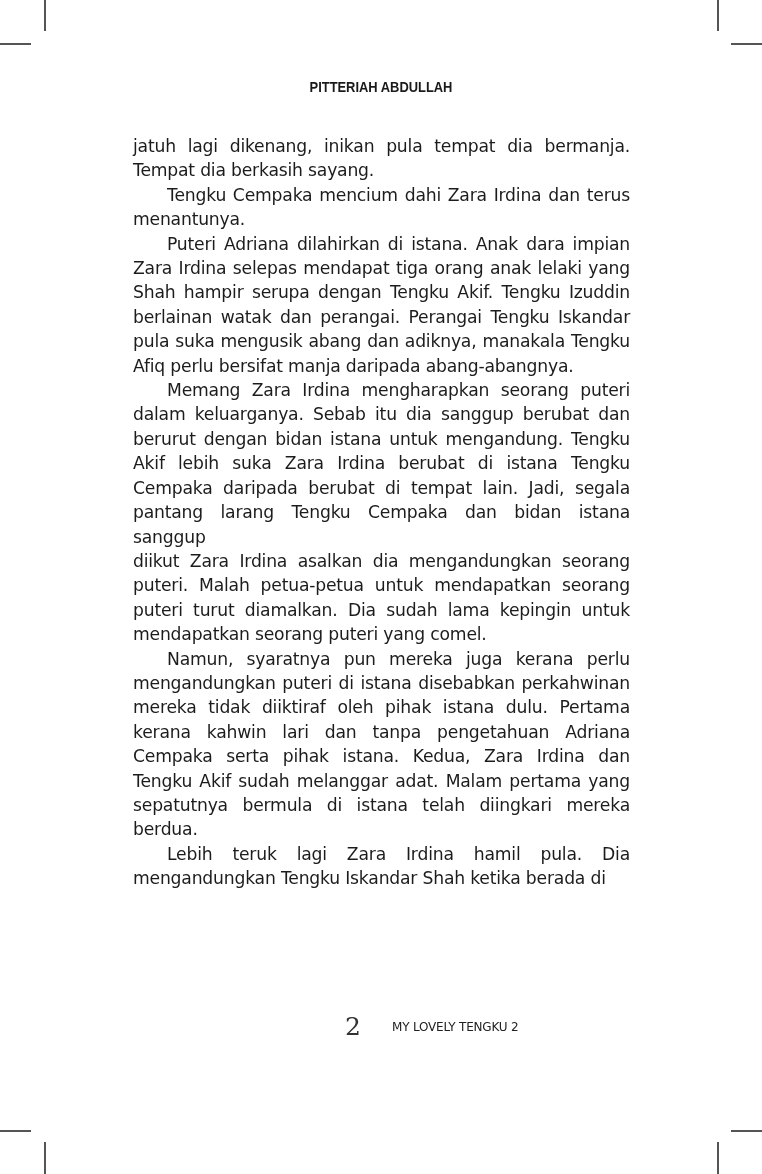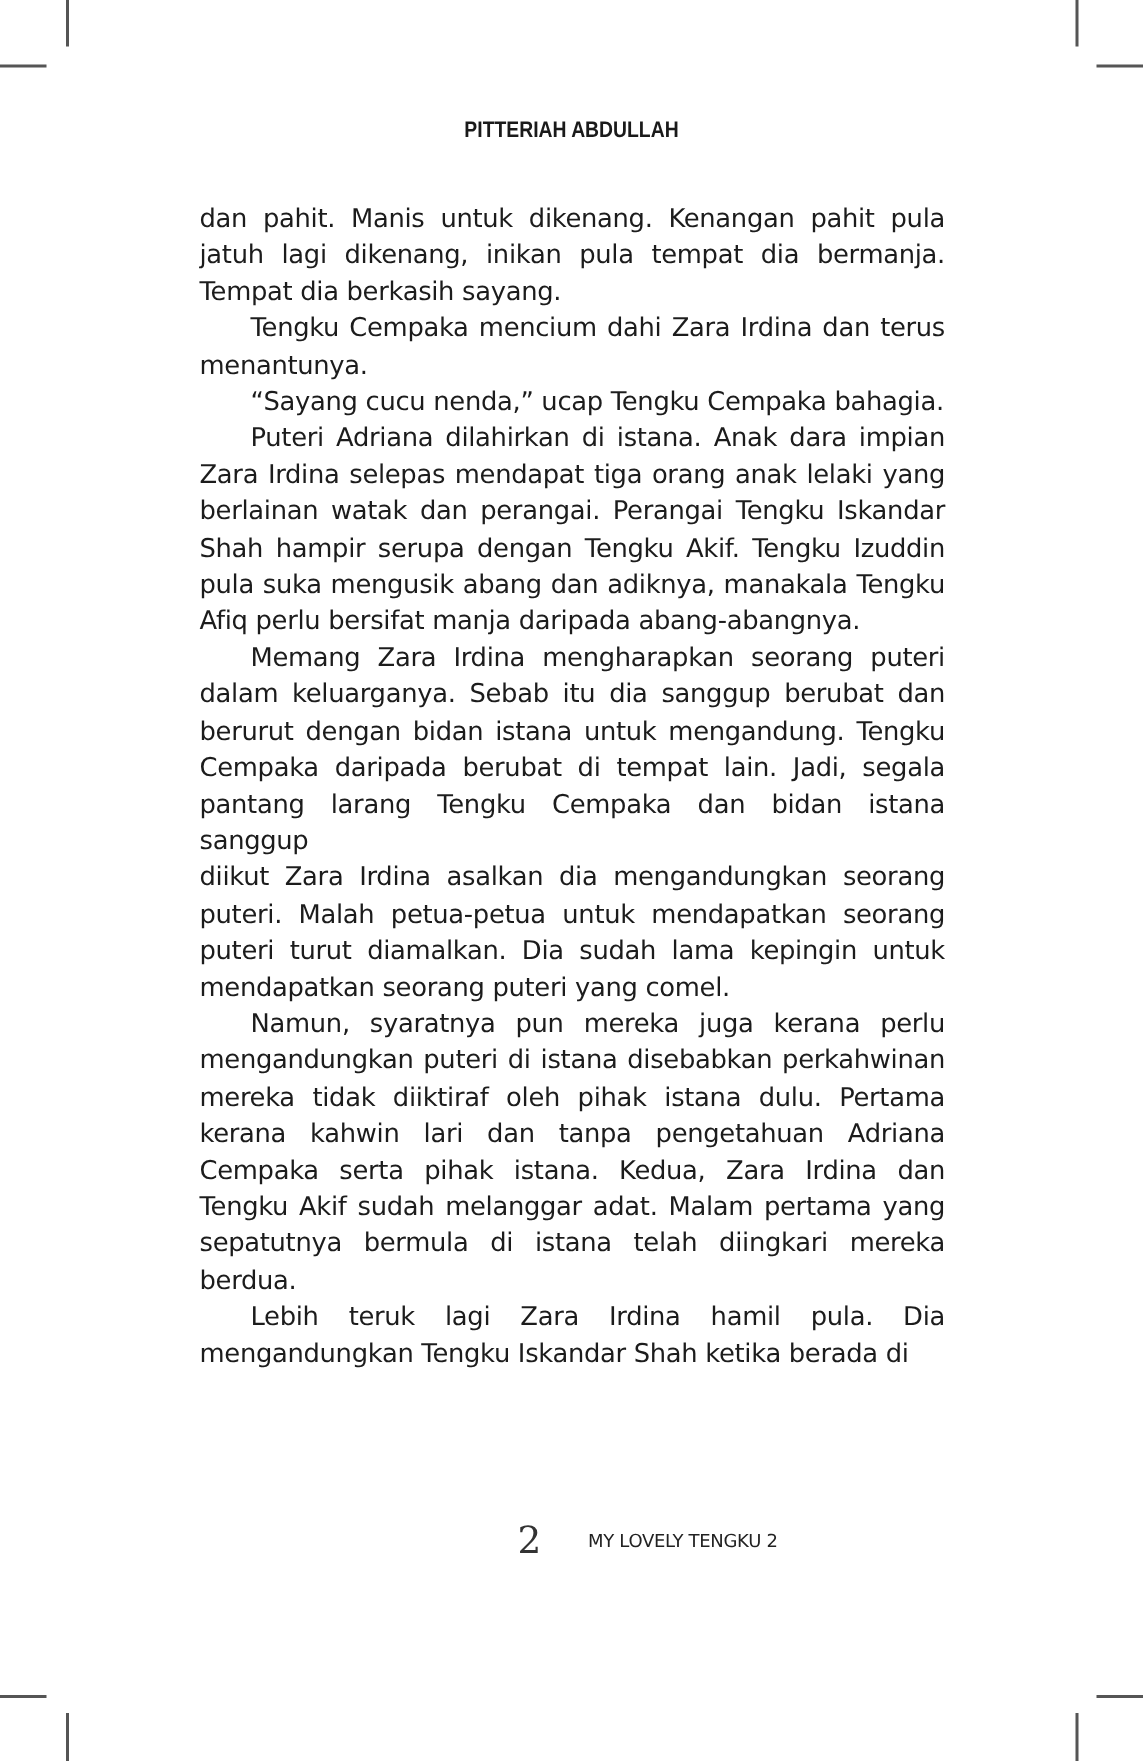--- a/index.html
+++ b/index.html
@@ -41,43 +41,40 @@
 <div class="crop ch" style="left:731px;top:43px;width:31px;"></div>
 <div class="crop ch" style="left:0;top:1130px;width:31px;"></div>
 <div class="crop cv" style="left:44px;top:1142px;height:32px;"></div>
 <div class="crop ch" style="left:731px;top:1130px;width:31px;"></div>
 <div class="crop cv" style="left:717px;top:1142px;height:32px;"></div>
 
 <div class="running-head">PITTERIAH ABDULLAH</div>
 
 <div class="body-text" id="body-text">
     <div>
-      <p>dan pahit.  Manis untuk dikenang. Kenangan pahit pula</p>
       <p>jatuh lagi dikenang, inikan pula tempat dia bermanja.</p>
       <p class="last">Tempat dia berkasih sayang.</p>
     </div>
     <div>
       <p class="indent">Tengku Cempaka mencium dahi Zara Irdina dan terus</p>
       <p class="last">menantunya.</p>
     </div>
     <div>
-      <p class="indent last">“Sayang cucu nenda,” ucap Tengku Cempaka bahagia.</p>
-    </div>
-    <div>
       <p class="indent">Puteri Adriana dilahirkan di istana. Anak dara impian</p>
       <p>Zara Irdina selepas mendapat tiga orang anak lelaki yang</p>
+      <p>Shah hampir serupa dengan Tengku Akif. Tengku Izuddin</p>
       <p>berlainan watak dan perangai. Perangai Tengku Iskandar</p>
-      <p>Shah hampir serupa dengan Tengku Akif. Tengku Izuddin</p>
       <p>pula suka mengusik abang dan adiknya, manakala Tengku</p>
       <p class="last">Afiq perlu bersifat manja daripada abang-abangnya.</p>
     </div>
     <div>
       <p class="indent">Memang Zara Irdina mengharapkan seorang puteri</p>
       <p>dalam keluarganya. Sebab itu dia sanggup berubat dan</p>
       <p>berurut dengan bidan istana untuk mengandung. Tengku</p>
+      <p>Akif lebih suka Zara Irdina berubat di istana Tengku</p>
       <p>Cempaka daripada berubat di tempat lain. Jadi, segala</p>
       <p>pantang larang Tengku Cempaka dan bidan istana sanggup</p>
       <p>diikut Zara Irdina asalkan dia mengandungkan seorang</p>
       <p>puteri. Malah petua-petua untuk mendapatkan seorang</p>
       <p>puteri turut diamalkan. Dia sudah lama kepingin untuk</p>
       <p class="last">mendapatkan seorang puteri yang comel.</p>
     </div>
     <div>
       <p class="indent">Namun, syaratnya pun mereka juga kerana perlu</p>
       <p>mengandungkan puteri di istana disebabkan perkahwinan</p>

